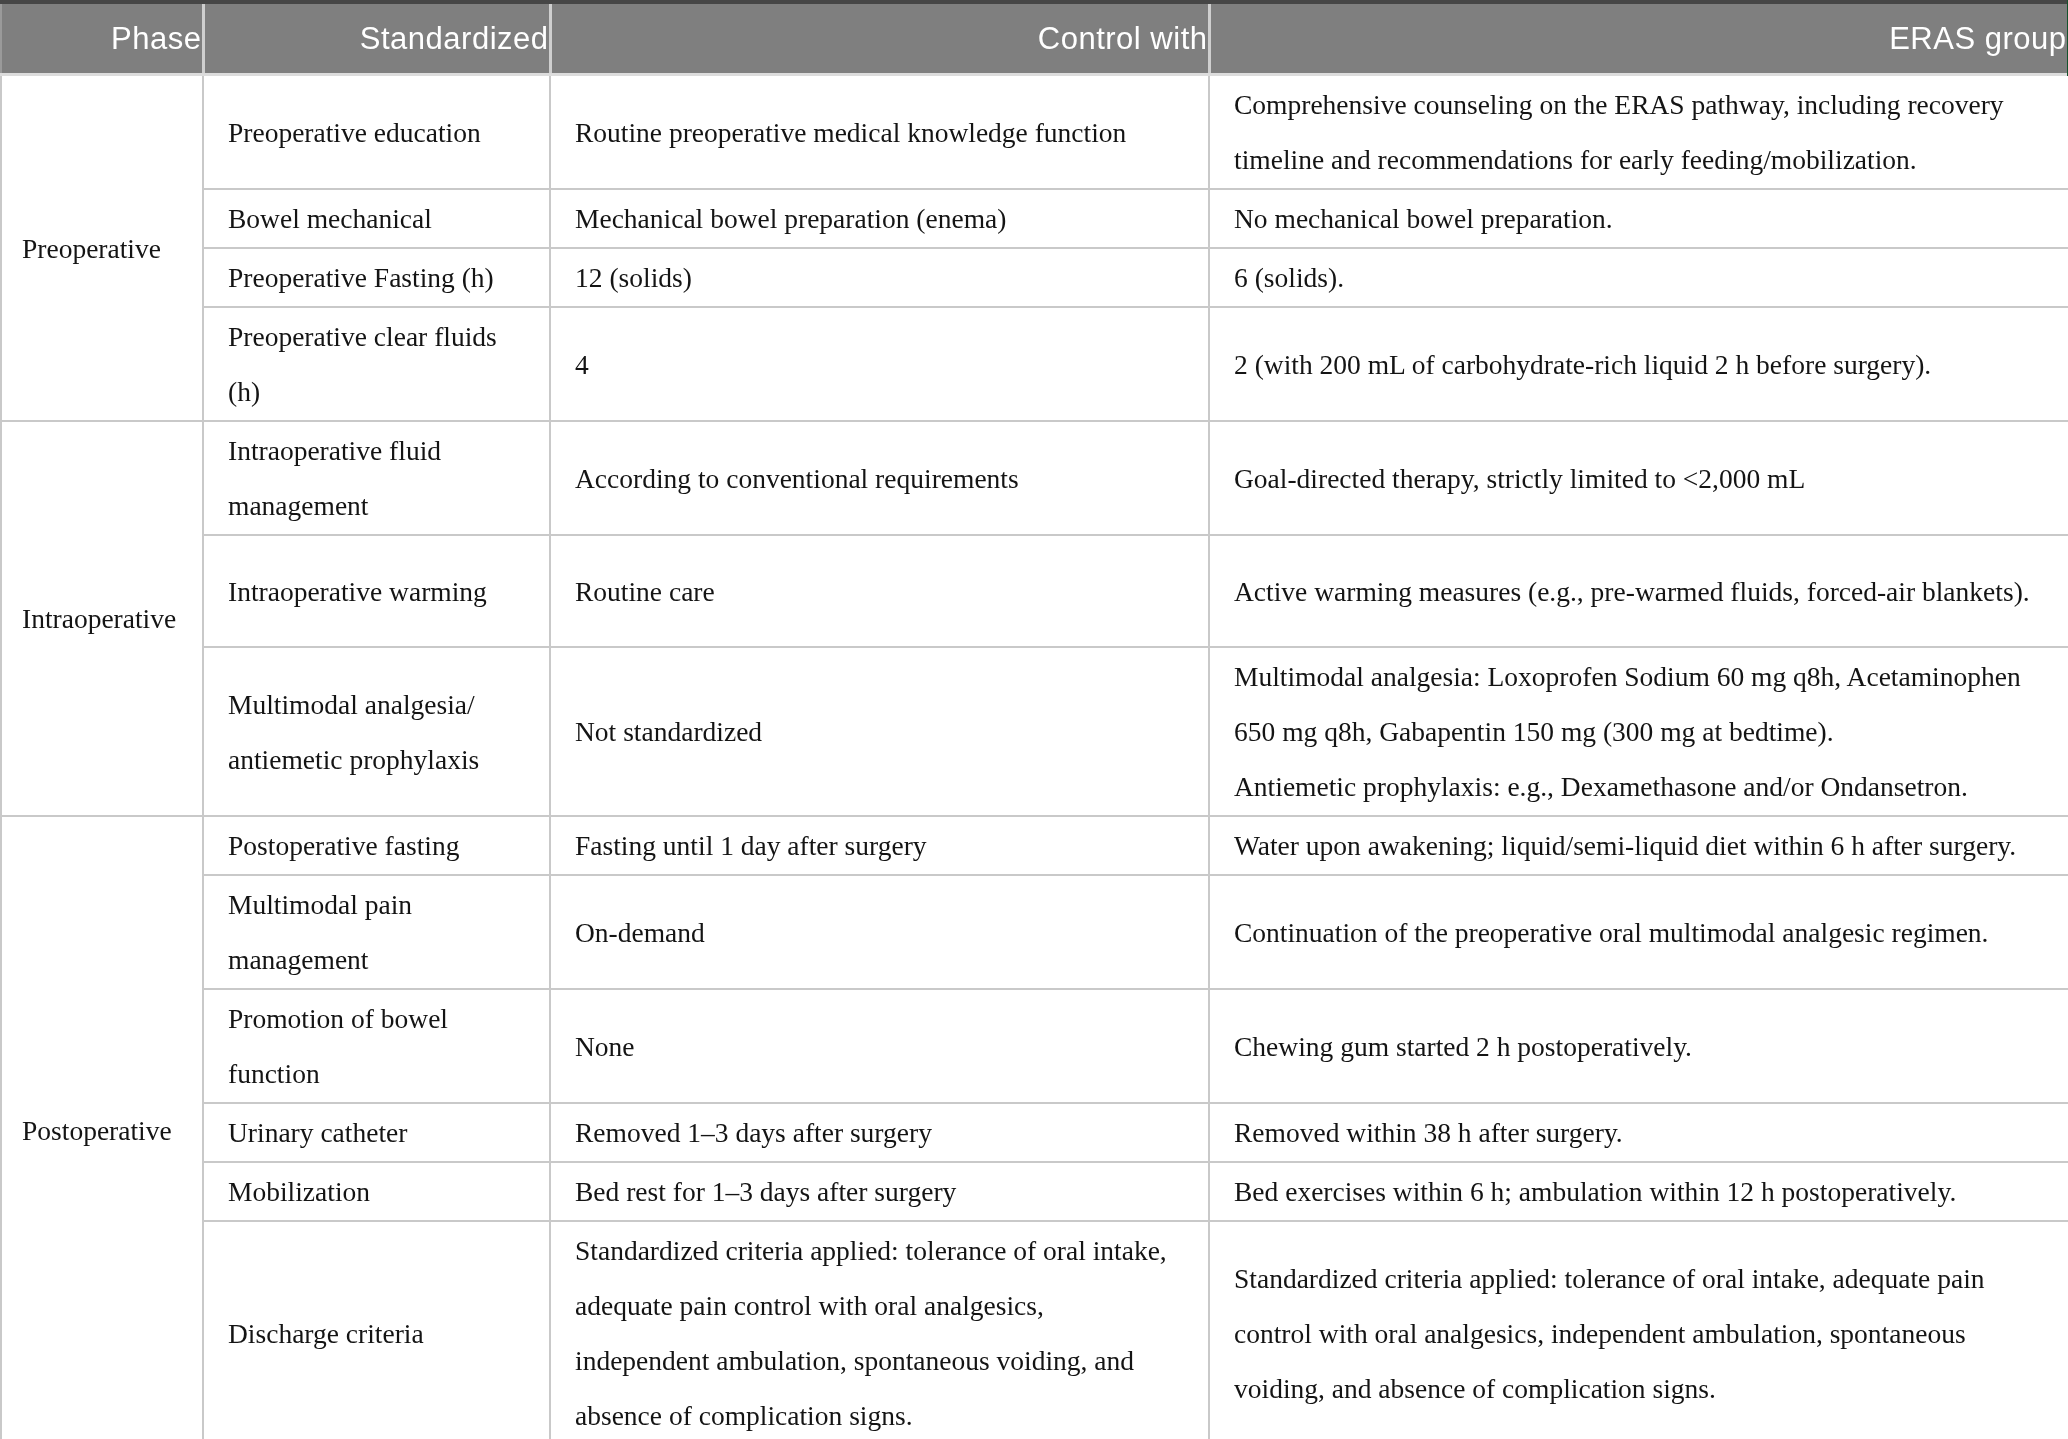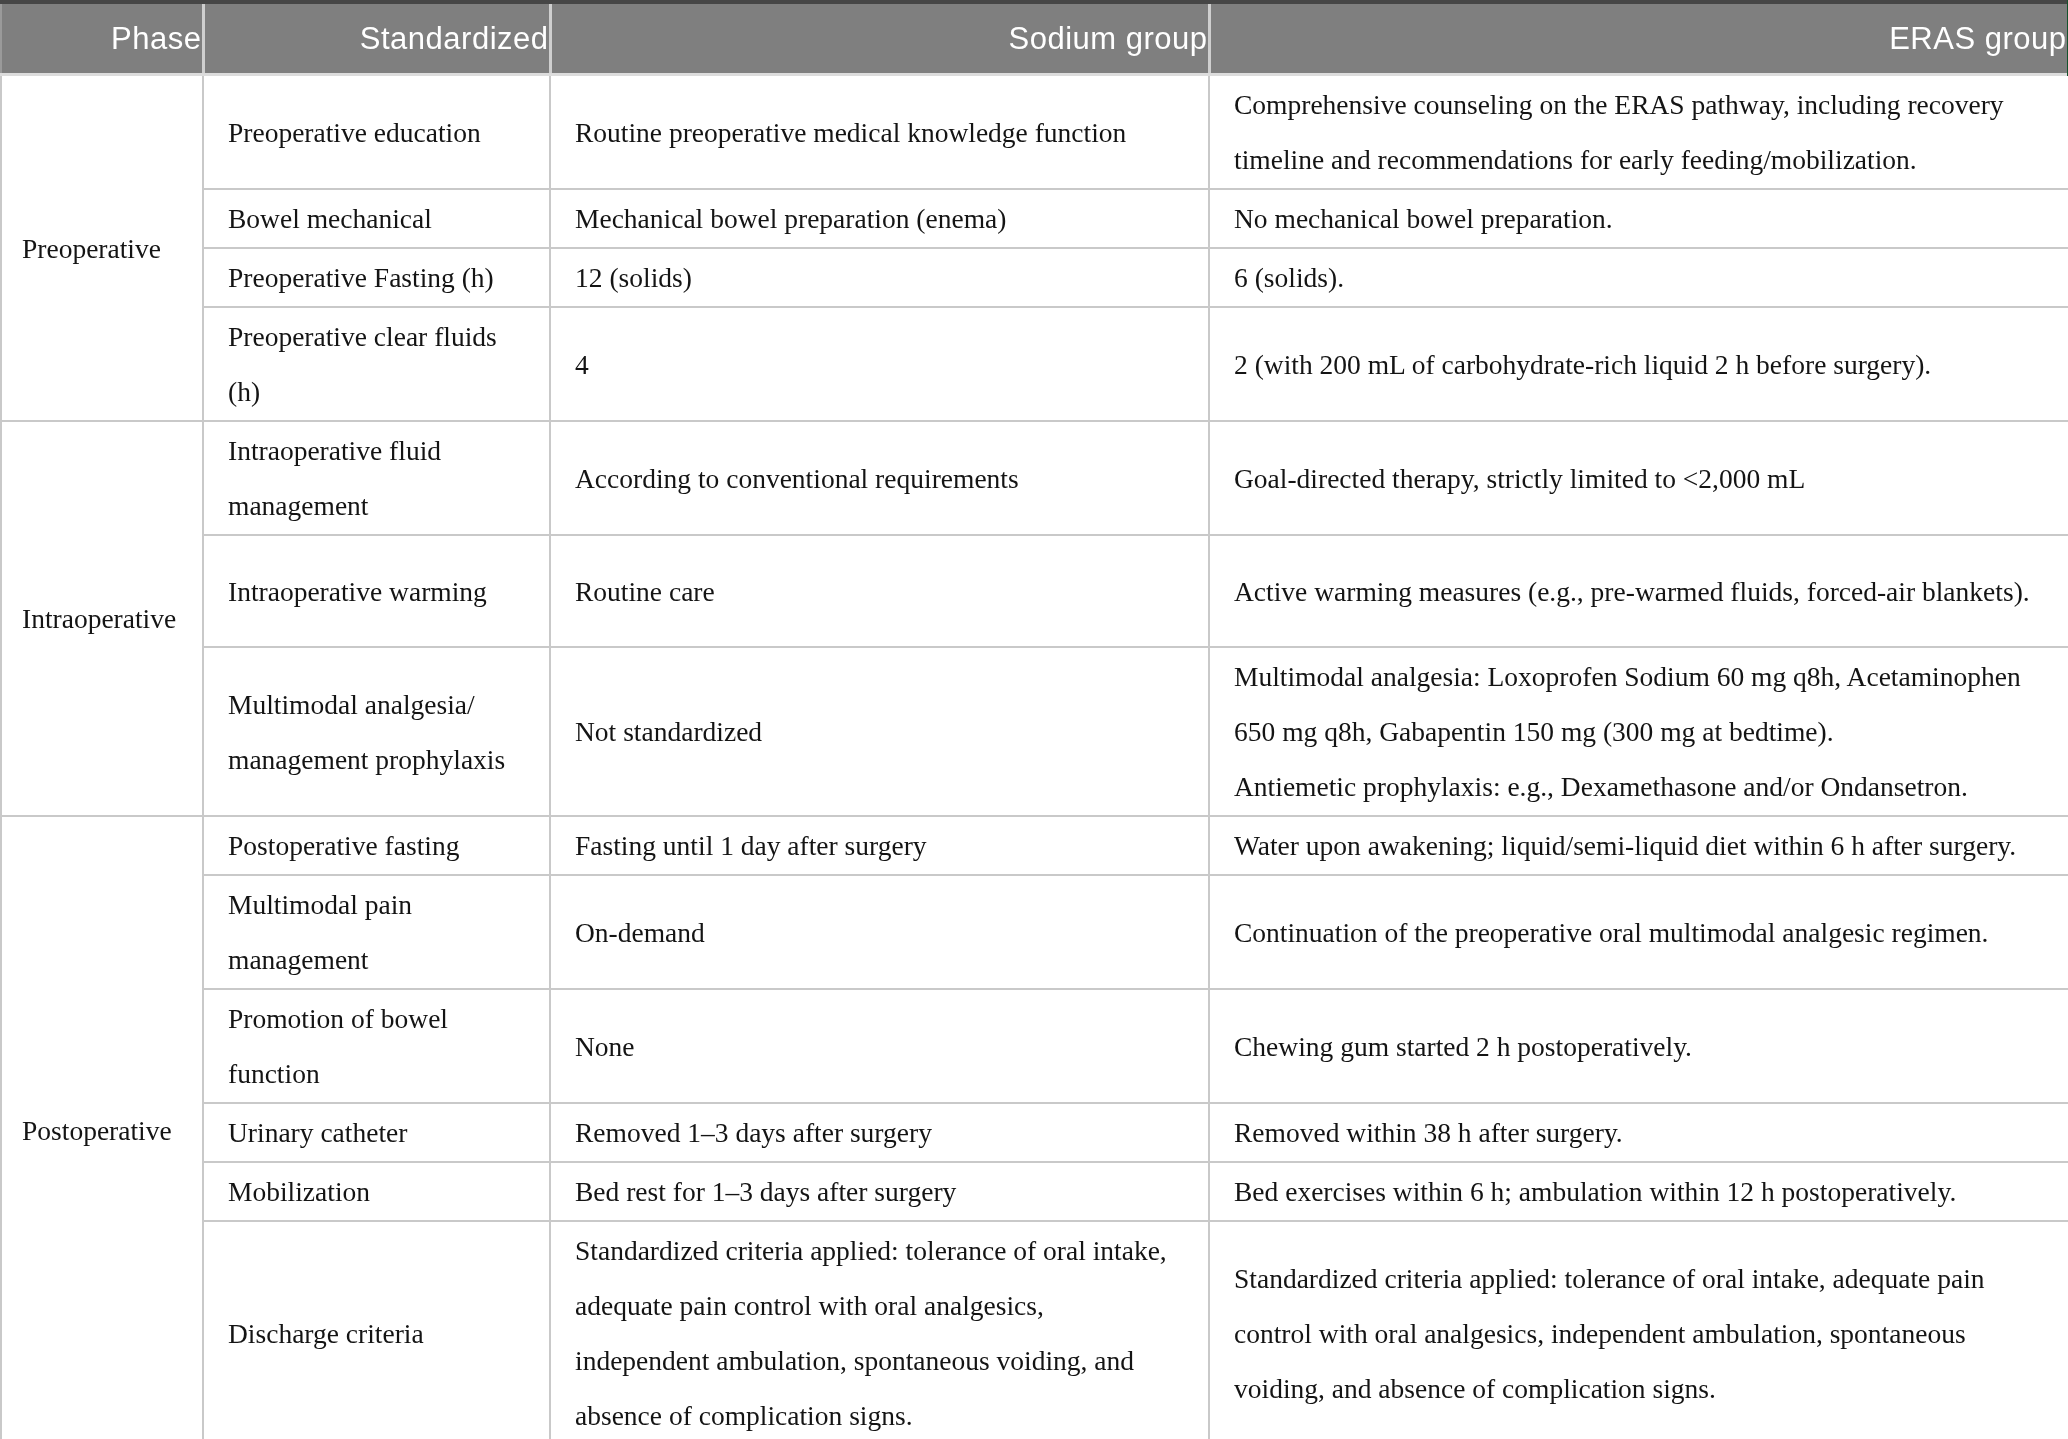--- a/index.html
+++ b/index.html
@@ -68,21 +68,21 @@
   <colgroup>
     <col class="c-phase">
     <col class="c-int">
     <col class="c-ctrl">
     <col class="c-eras">
   </colgroup>
   <thead>
     <tr>
       <th>Phase</th>
       <th>Standardized</th>
-      <th>Sodium group</th>
+      <th>Control with</th>
       <th>ERAS group</th>
     </tr>
   </thead>
   <tbody>
 
     <tr class="row-tall">
       <td class="phase-cell" rowspan="4">Preoperative</td>
       <td>Preoperative education</td>
       <td>Routine preoperative medical knowledge function</td>
       <td>Comprehensive counseling on the ERAS pathway, including recovery timeline and recommendations for early feeding/mobilization.</td>
@@ -111,21 +111,21 @@
       <td>According to conventional requirements</td>
       <td>Goal-directed therapy, strictly limited to &lt;2,000 mL</td>
     </tr>
     <tr class="row-tall">
       <td>Intraoperative warming</td>
       <td>Routine care</td>
       <td>Active warming measures (e.g., pre-warmed fluids, forced-air blankets).</td>
     </tr>
     <tr class="row-xtall">
       <td>Multimodal analgesia/
-management prophylaxis</td>
+antiemetic prophylaxis</td>
       <td>Not standardized</td>
       <td>Multimodal analgesia: Loxoprofen Sodium 60 mg q8h, Acetaminophen 650 mg q8h, Gabapentin 150 mg (300 mg at bedtime).
 Antiemetic prophylaxis: e.g., Dexamethasone and/or Ondansetron.</td>
     </tr>
 
     <tr>
       <td class="phase-cell" rowspan="6">Postoperative</td>
       <td>Postoperative fasting</td>
       <td>Fasting until 1 day after surgery</td>
       <td>Water upon awakening; liquid/semi-liquid diet within 6 h after surgery.</td>

